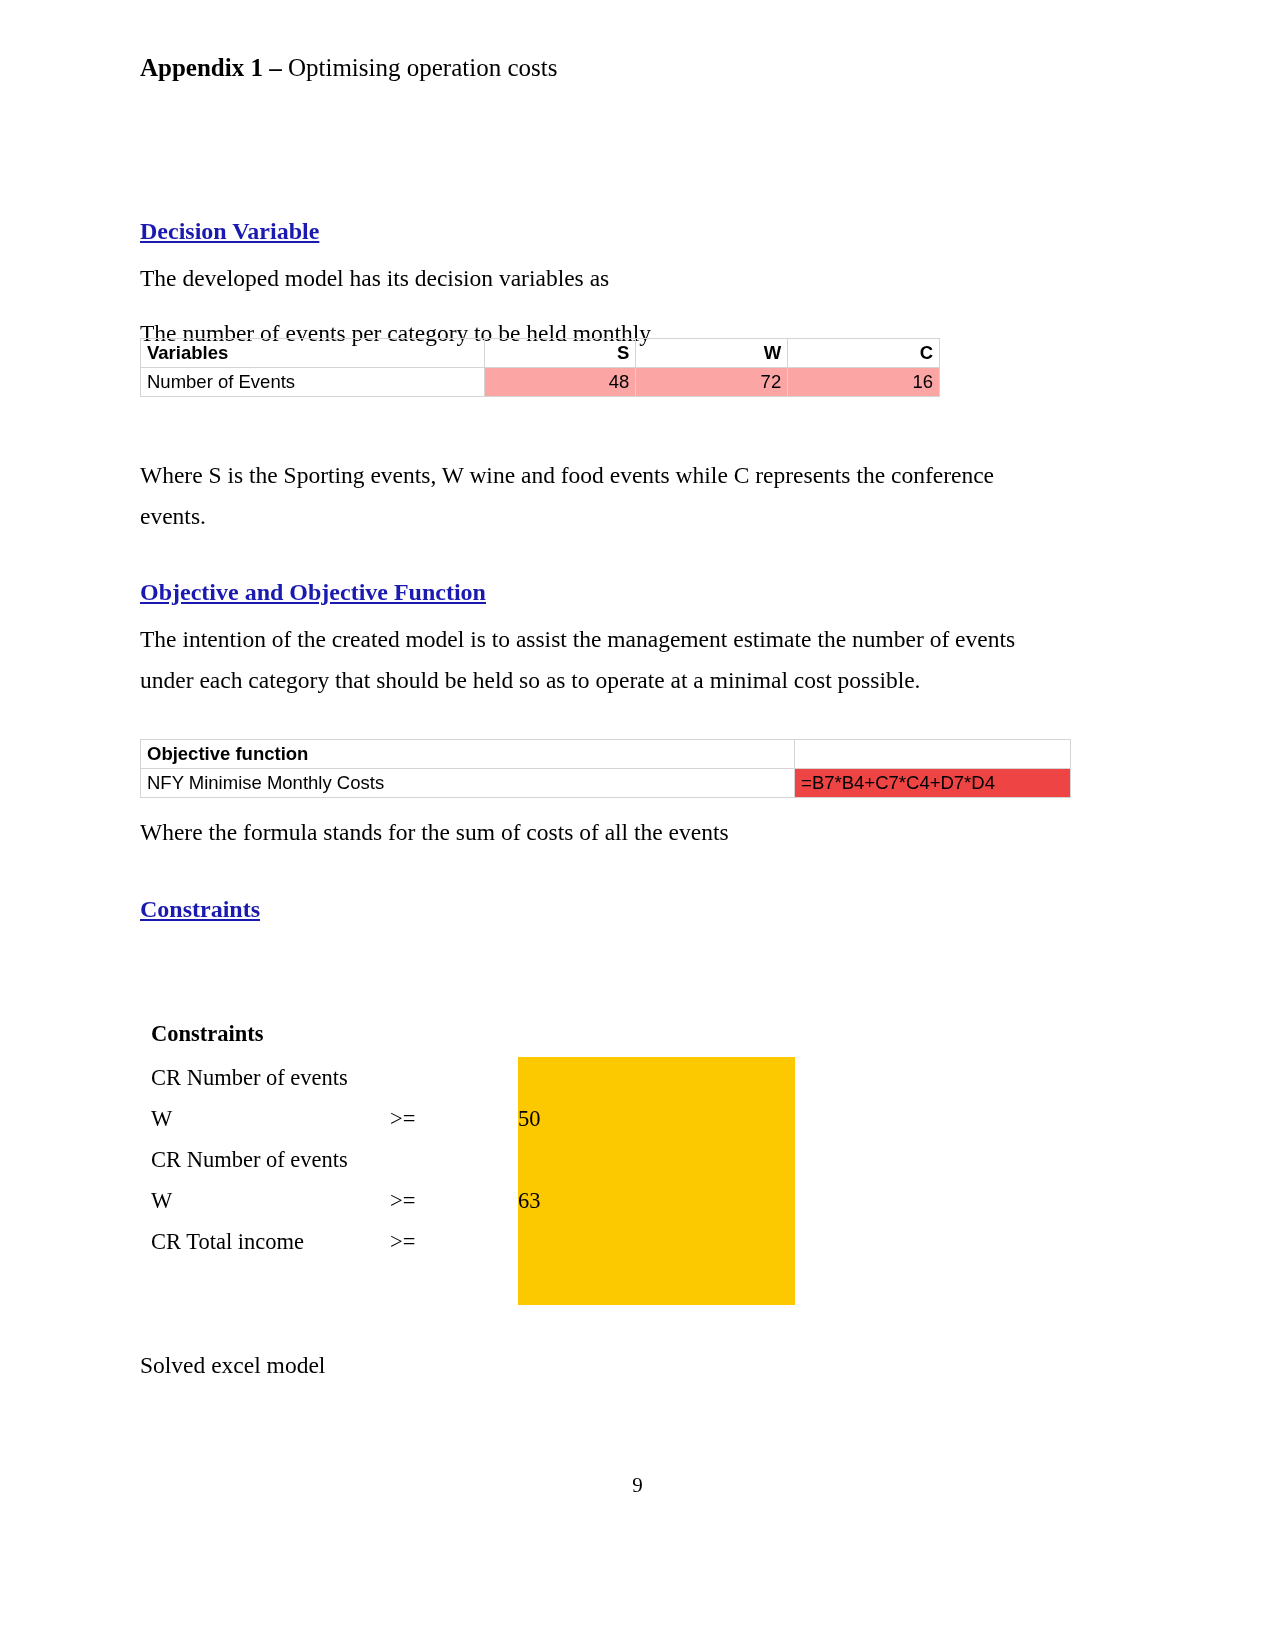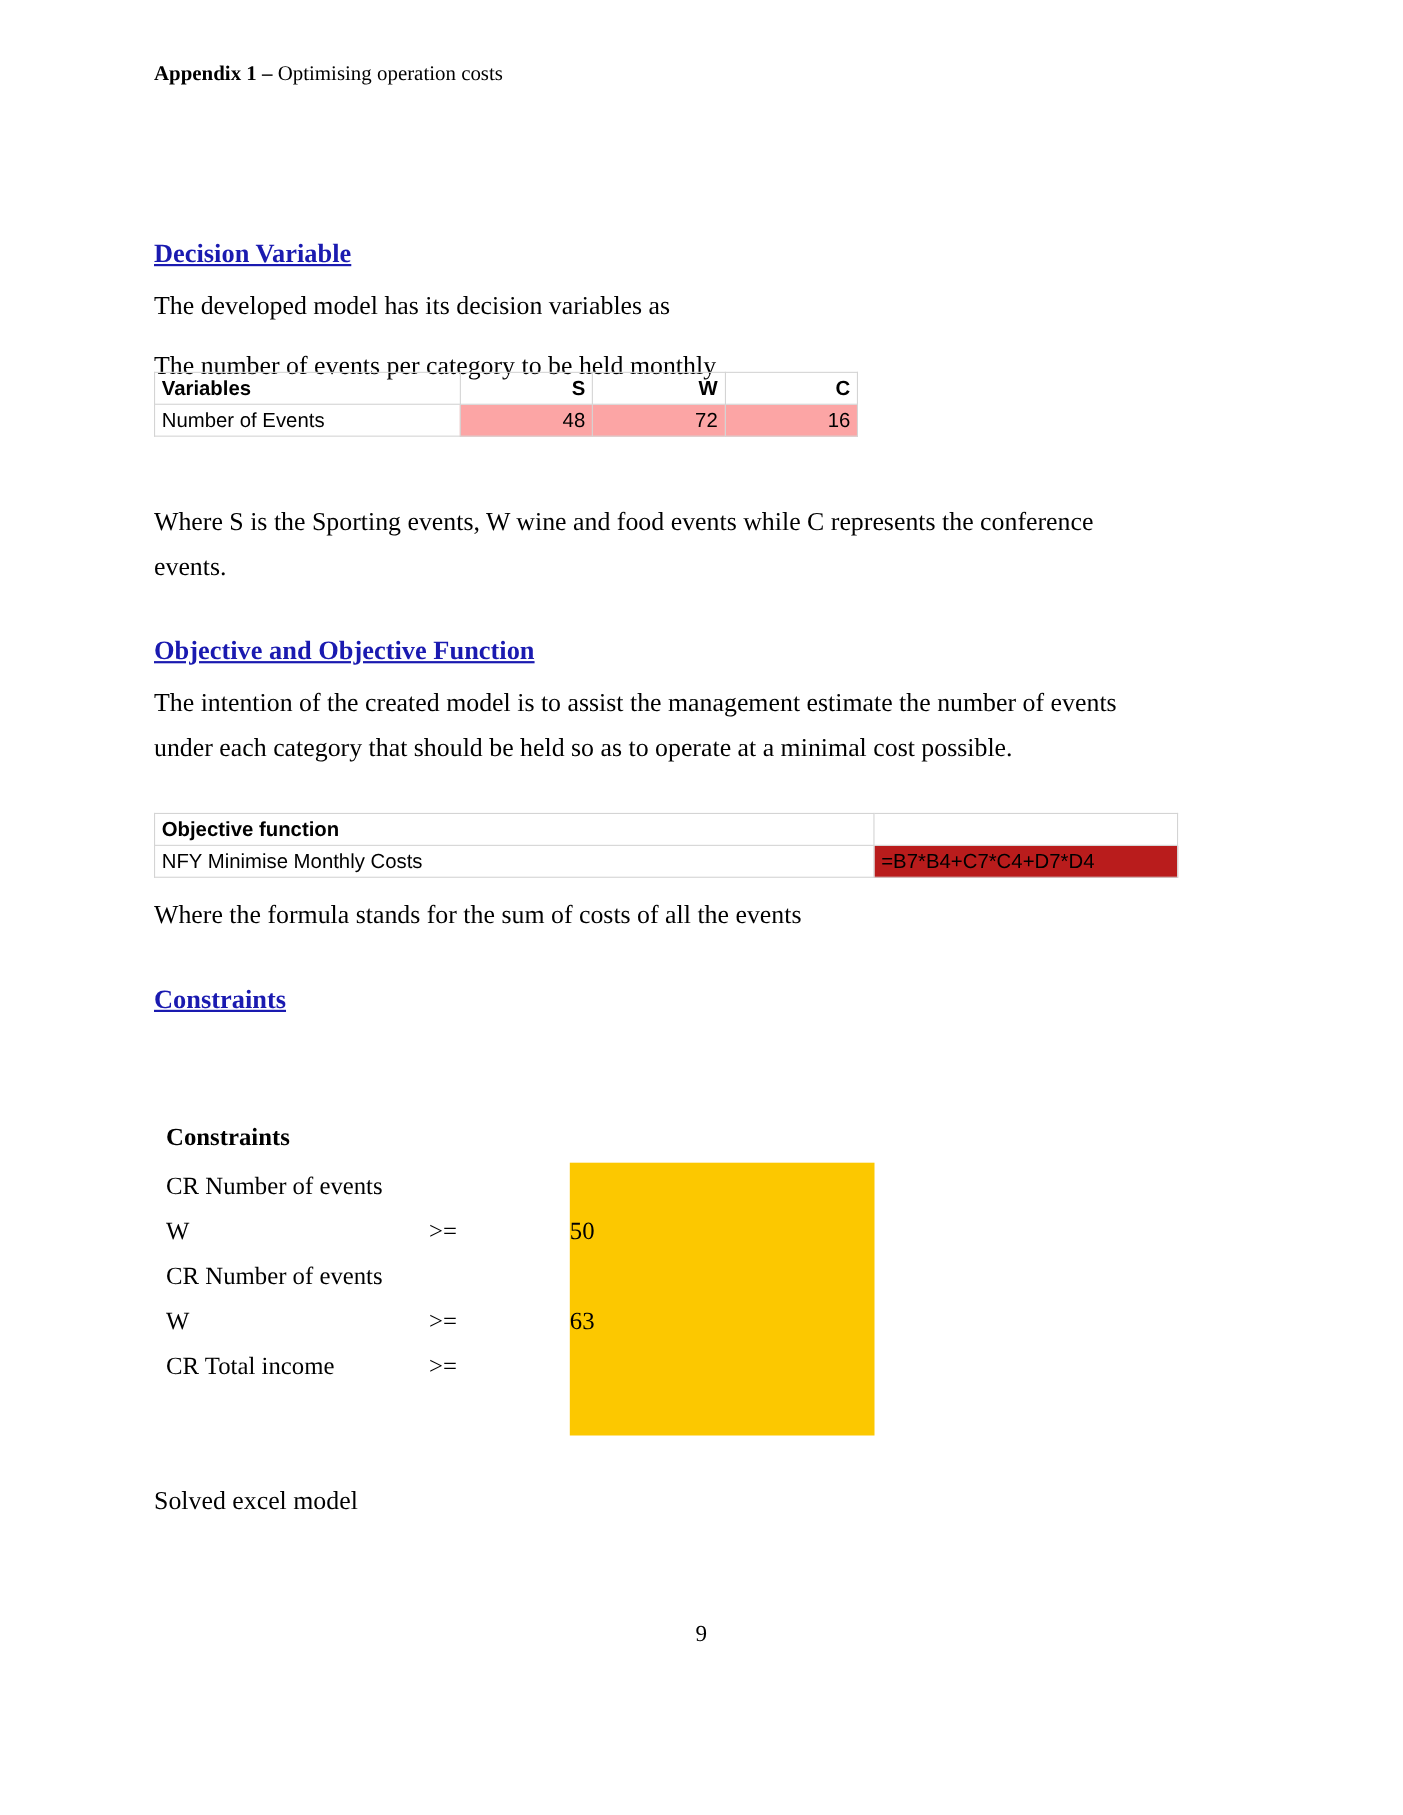--- a/index.html
+++ b/index.html
@@ -20,21 +20,21 @@
     width: 1275px;
     height: 1650px;
     box-sizing: border-box;
   }
 
   
   .doc-title {
     position: absolute;
     left: 140px;
     top: 52px;
-    font-size: 19px;
+    font-size: 25px;
     line-height: 32px;
     white-space: nowrap;
   }
   .doc-title .strong { font-weight: bold; }
 
   
   .section-heading {
     position: absolute;
     left: 140px;
     font-family: "Liberation Serif", "DejaVu Serif", serif;
@@ -65,24 +65,24 @@
   .xl-table td {
     border: 1px solid #d4d4d4;
     padding: 3px 6px;
     height: 28px;
     box-sizing: border-box;
     vertical-align: middle;
   }
   .xl-bold { font-weight: bold; }
   .xl-right { text-align: right; }
   .xl-green { background: #fca5a5; }
-  .xl-blue  { background: #b91c1c; margin-top: 29px; }
-
-  
-  #variables-table { left: 140px; top: 338px; width: 640px; }
+  .xl-blue  { background: #ef4444; margin-top: 29px; }
+
+  
+  #variables-table { left: 140px; top: 338px; width: 800px; }
   #variables-table .c-name { width: 344px; }
   #variables-table .c-val  { width: 152px; }
 
   
   #objective-table { left: 140px; top: 739px; width: 931px; }
   #objective-table .c-desc { width: 655px; }
   #objective-table .c-form { width: 276px; }
 
   
   .constraints-block {

